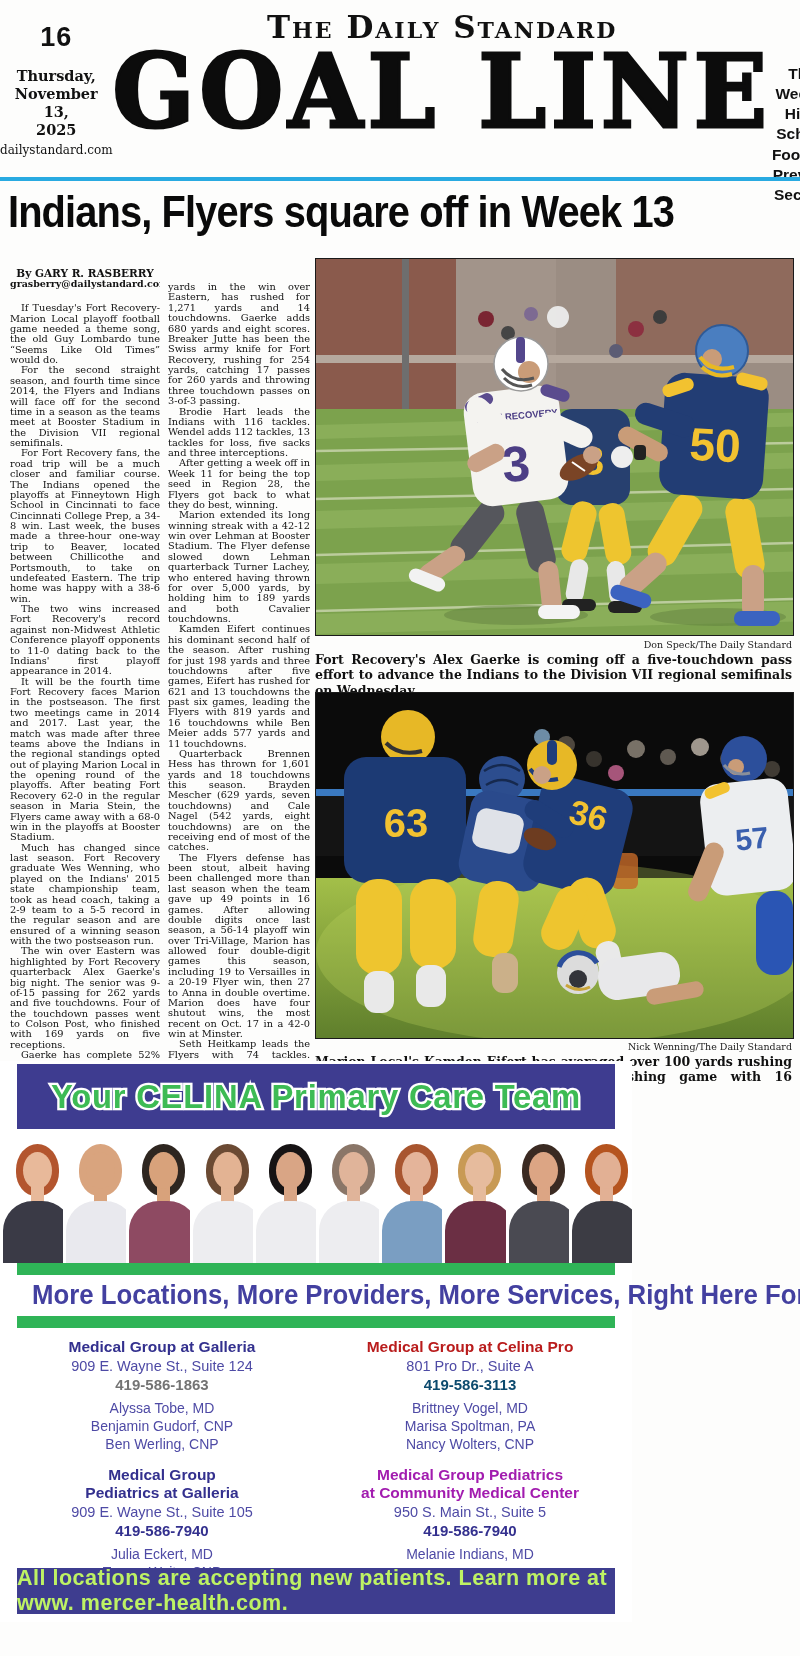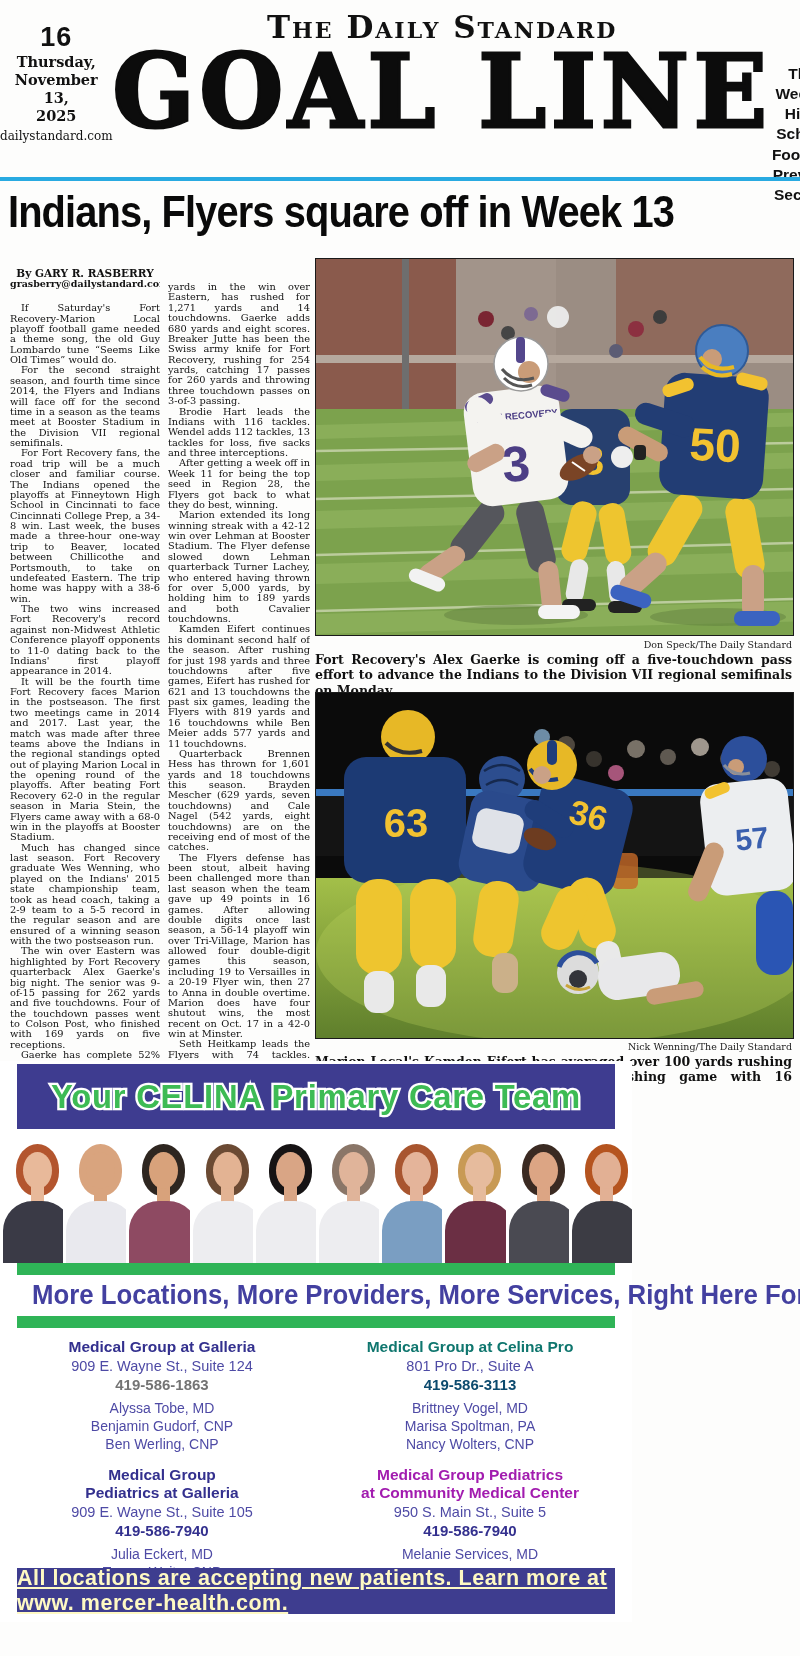--- a/index.html
+++ b/index.html
@@ -2,21 +2,21 @@
 <html><head>
 <meta charset="utf-8">
 <style>
   html,body{margin:0;padding:0;}
   body{width:800px;height:1656px;position:relative;background:#fdfdfc;font-family:"Liberation Sans",sans-serif;color:#111;overflow:hidden;}
 
   
   .header{position:absolute;top:12px;left:0;width:800px;height:162px;display:flex;}
   .pageinfo{width:138px;text-align:center;padding-top:10px;}
   .pagenum{font-size:27px;font-weight:bold;letter-spacing:1px;}
-  .date{font-family:"DejaVu Serif",serif;font-weight:bold;font-size:14.5px;line-height:1.25;white-space:pre-line;margin-top:0;}
+  .date{font-family:"DejaVu Serif",serif;font-weight:bold;font-size:14.5px;line-height:1.25;white-space:pre-line;margin-top:14px;}
   .site{font-family:"DejaVu Serif",serif;font-size:12px;margin-top:3px;}
   .masthead{flex:1;text-align:center;}
   .papername{font-family:"DejaVu Serif",serif;font-weight:bold;font-variant-caps:small-caps;font-size:31px;letter-spacing:2px;line-height:1;}
   .goalline{font-family:"DejaVu Serif",serif;font-weight:bold;font-size:96px;letter-spacing:5px;line-height:.92;margin-top:2px;-webkit-text-stroke:3px #0c0c0c;color:#0c0c0c;transform:scaleY(1.06);transform-origin:top center;white-space:nowrap;}
   .sectiontag{width:152px;text-align:center;font-weight:bold;font-size:15.5px;line-height:1.3;padding-top:52px;white-space:pre-line;}
   .rule-cyan{position:absolute;top:177px;left:0;width:800px;height:4px;}
 
   
   .headline{position:absolute;top:186px;left:8px;width:880px;font-weight:bold;font-size:45px;letter-spacing:-1px;white-space:nowrap;transform:scaleX(.885);transform-origin:left center;color:#0a0a0a;}
 
@@ -56,21 +56,21 @@
   .ad-left{width:248px;text-align:center;}
   .brandname{font-family:"DejaVu Serif",serif;font-size:28px;color:#2e3192;margin-top:2px;}
   .locnote{font-weight:bold;font-size:15.5px;line-height:1.38;margin-top:24px;white-space:pre-line;}
   .ad-cols{flex:1;display:flex;text-align:center;}
   .ad-col{width:50%;}
   .loc{margin-bottom:13px;}
   .loc-name{font-weight:bold;font-size:15.5px;line-height:1.15;white-space:pre-line;}
   .loc-addr{font-size:14.5px;margin-top:2px;}
   .loc-phone{font-weight:bold;font-size:15px;margin-top:2px;}
   .loc-prov{font-size:14px;line-height:1.3;margin-top:6px;white-space:pre-line;}
-  .ad-footer{position:absolute;left:17px;right:17px;bottom:8px;height:46px;display:flex;align-items:center;justify-content:center;color:#fef9c3;font-weight:bold;font-size:21.5px;letter-spacing:.5px;text-decoration:underline;}
+  .ad-footer{position:absolute;left:17px;right:17px;bottom:8px;height:46px;display:flex;align-items:center;justify-content:center;color:#bef264;font-weight:bold;font-size:21.5px;letter-spacing:.5px;}
 </style>
 </head>
 <body>
 
 <div class="header">
   <div class="pageinfo">
     <div class="pagenum">16</div>
     <div class="date">Thursday,
 November 13,
 2025</div>
@@ -86,21 +86,21 @@
 Preview
 Section</div>
 </div>
 <div class="rule-cyan" style="background:#29aae1;"></div>
 
 <div class="headline">Indians, Flyers square off in Week 13</div>
 
 <div class="col1 bodytext">
   <div class="byline">By GARY R. RASBERRY</div>
   <div class="byline-email">grasberry@dailystandard.com</div>
-  <p>If Saturday's Fort Recovery-Marion Local playoff football game needed a theme song, the old Guy Lombardo tune “Seems Like Old Times” would do.</p>
+  <p>If Tuesday's Fort Recovery-Marion Local playoff football game needed a theme song, the old Guy Lombardo tune “Seems Like Old Times” would do.</p>
   <p>For the second straight season, and fourth time since 2014, the Flyers and Indians will face off for the second time in a season as the teams meet at Booster Stadium in the Division VII regional semifinals.</p>
   <p>For Fort Recovery fans, the road trip will be a much closer and familiar course. The Indians opened the playoffs at Finneytown High School in Cincinnati to face Cincinnati College Prep, a 34-8 win. Last week, the buses made a three-hour one-way trip to Beaver, located between Chillicothe and Portsmouth, to take on undefeated Eastern. The trip home was happy with a 38-6 win.</p>
   <p>The two wins increased Fort Recovery's record against non-Midwest Athletic Conference playoff opponents to 11-0 dating back to the Indians' first playoff appearance in 2014.</p>
   <p>It will be the fourth time Fort Recovery faces Marion in the postseason. The first two meetings came in 2014 and 2017. Last year, the match was made after three teams above the Indians in the regional standings opted out of playing Marion Local in the opening round of the playoffs. After beating Fort Recovery 62-0 in the regular season in Maria Stein, the Flyers came away with a 68-0 win in the playoffs at Booster Stadium.</p>
   <p>Much has changed since last season. Fort Recovery graduate Wes Wenning, who played on the Indians' 2015 state championship team, took as head coach, taking a 2-9 team to a 5-5 record in the regular season and are ensured of a winning season with the two postseason run.</p>
   <p>The win over Eastern was highlighted by Fort Recovery quarterback Alex Gaerke's big night. The senior was 9-of-15 passing for 262 yards and five touchdowns. Four of the touchdown passes went to Colson Post, who finished with 169 yards on five receptions.</p>
   <p>Gaerke has complete 52% of his passes this season, throwing for 1,106 yards and 11 touchdowns. Post's big night against Eastern raises his season total to 471 yards with six touchdowns.</p>
 
 </div>
 <div class="col2 bodytext">
@@ -198,21 +198,21 @@
       <circle cx="306" cy="198" r="11" fill="#eeeeee"></circle>
       <rect x="318" y="186" width="12" height="15" rx="4" fill="#222"></rect>
       <circle cx="406" cy="92" r="26" fill="#4a7ec0" stroke="#2f5a96" stroke-width="2"></circle>
       <circle cx="396" cy="100" r="10" fill="#c99c78"></circle>
       <path d="M384 98 q12 16 34 10" stroke="#e8b923" stroke-width="4" fill="none"></path>
       <path d="M386 108 q12 12 30 7" stroke="#e8b923" stroke-width="4" fill="none"></path>
     </g>
   </svg>
 </div>
 <div class="credit" id="credit1">Don Speck/The Daily Standard</div>
-<div class="caption" id="caption1">Fort Recovery's Alex Gaerke is coming off a five-touchdown pass effort to advance the Indians to the Division VII regional semifinals on Monday.</div>
+<div class="caption" id="caption1">Fort Recovery's Alex Gaerke is coming off a five-touchdown pass effort to advance the Indians to the Division VII regional semifinals on Wednesday.</div>
 
 <div class="photo" id="photo2">
   <svg viewBox="0 0 477 345">
     <defs>
       <linearGradient id="grass2" x1="0" y1="0" x2="0" y2="1">
         <stop offset="0" stop-color="#a3bf49"></stop>
           <stop offset="1" stop-color="#5f7f2c"></stop>
       </linearGradient>
     </defs>
     <rect width="477" height="345" fill="#0b0b0b"></rect>
@@ -383,32 +383,32 @@
 Pediatrics at Galleria</div>
           <div class="loc-addr">909 E. Wayne St., Suite 105</div>
           <div class="loc-phone" style="color:#33308e;">419-586-7940</div>
           <div class="loc-prov">Julia Eckert, MD
 Terese Waite, CNP
 Julie Westgerdes, CNP</div>
         </div>
       </div>
       <div class="ad-col">
         <div class="loc">
-          <div class="loc-name" style="color:#0f766e;">Medical Group at Celina Pro</div>
+          <div class="loc-name" style="color:#b91c1c;">Medical Group at Celina Pro</div>
           <div class="loc-addr">801 Pro Dr., Suite A</div>
           <div class="loc-phone" style="color:#0c4a6e;">419-586-3113</div>
           <div class="loc-prov">Brittney Vogel, MD
 Marisa Spoltman, PA
 Nancy Wolters, CNP</div>
         </div>
         <div class="loc">
           <div class="loc-name" style="color:#a21caf;">Medical Group Pediatrics
 at Community Medical Center</div>
           <div class="loc-addr">950 S. Main St., Suite 5</div>
           <div class="loc-phone" style="color:#33308e;">419-586-7940</div>
-          <div class="loc-prov">Melanie Services, MD</div>
+          <div class="loc-prov">Melanie Indians, MD</div>
         </div>
       </div>
     </div>
   </div>
 
   <div class="ad-footer" style="background:#3e3d8f;">All locations are accepting new patients. Learn more at www. mercer-health.com.</div>
 </div>
 
 </body></html>

